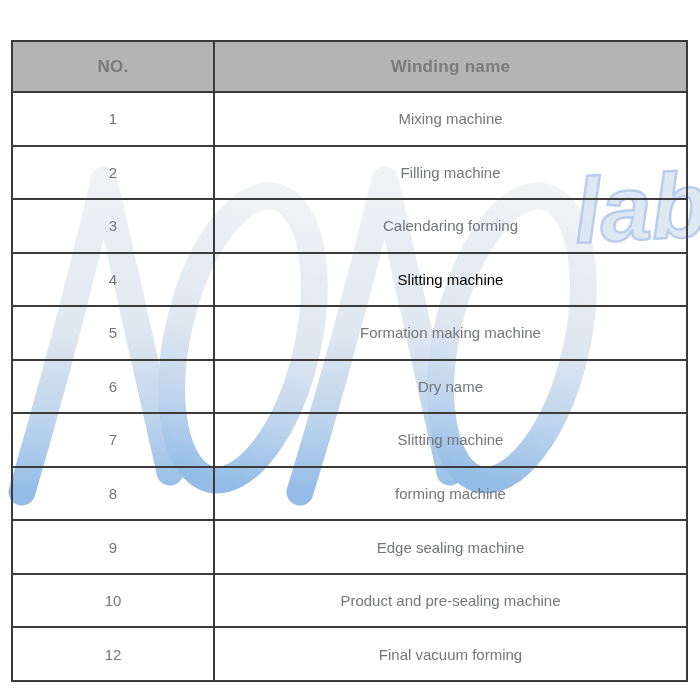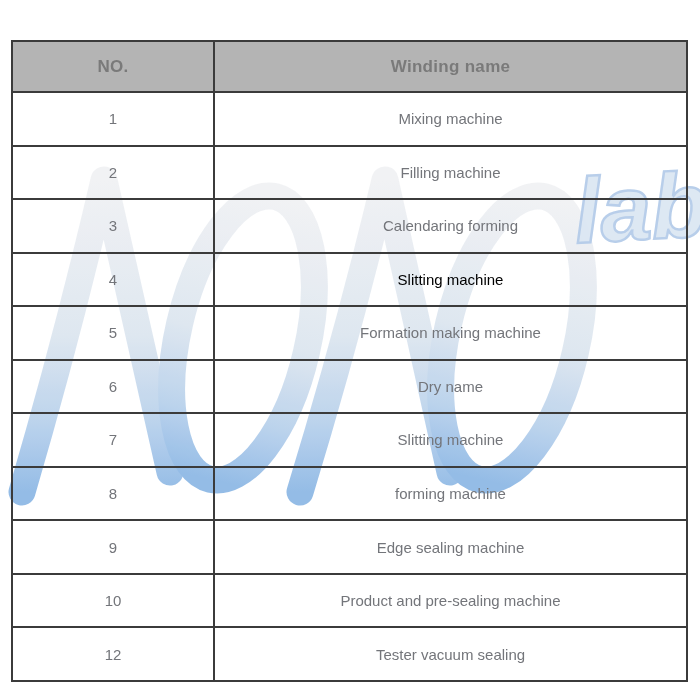--- a/index.html
+++ b/index.html
@@ -132,19 +132,19 @@
           <tr>
             <td>9</td>
             <td>Edge sealing machine</td>
           </tr>
           <tr>
             <td>10</td>
             <td>Product and pre-sealing machine</td>
           </tr>
           <tr>
             <td>12</td>
-            <td>Tester vacuum sealing</td>
+            <td>Final vacuum forming</td>
           </tr>
         </tbody>
     </table>
   </div>
 
 </div>
 
 </body></html>

